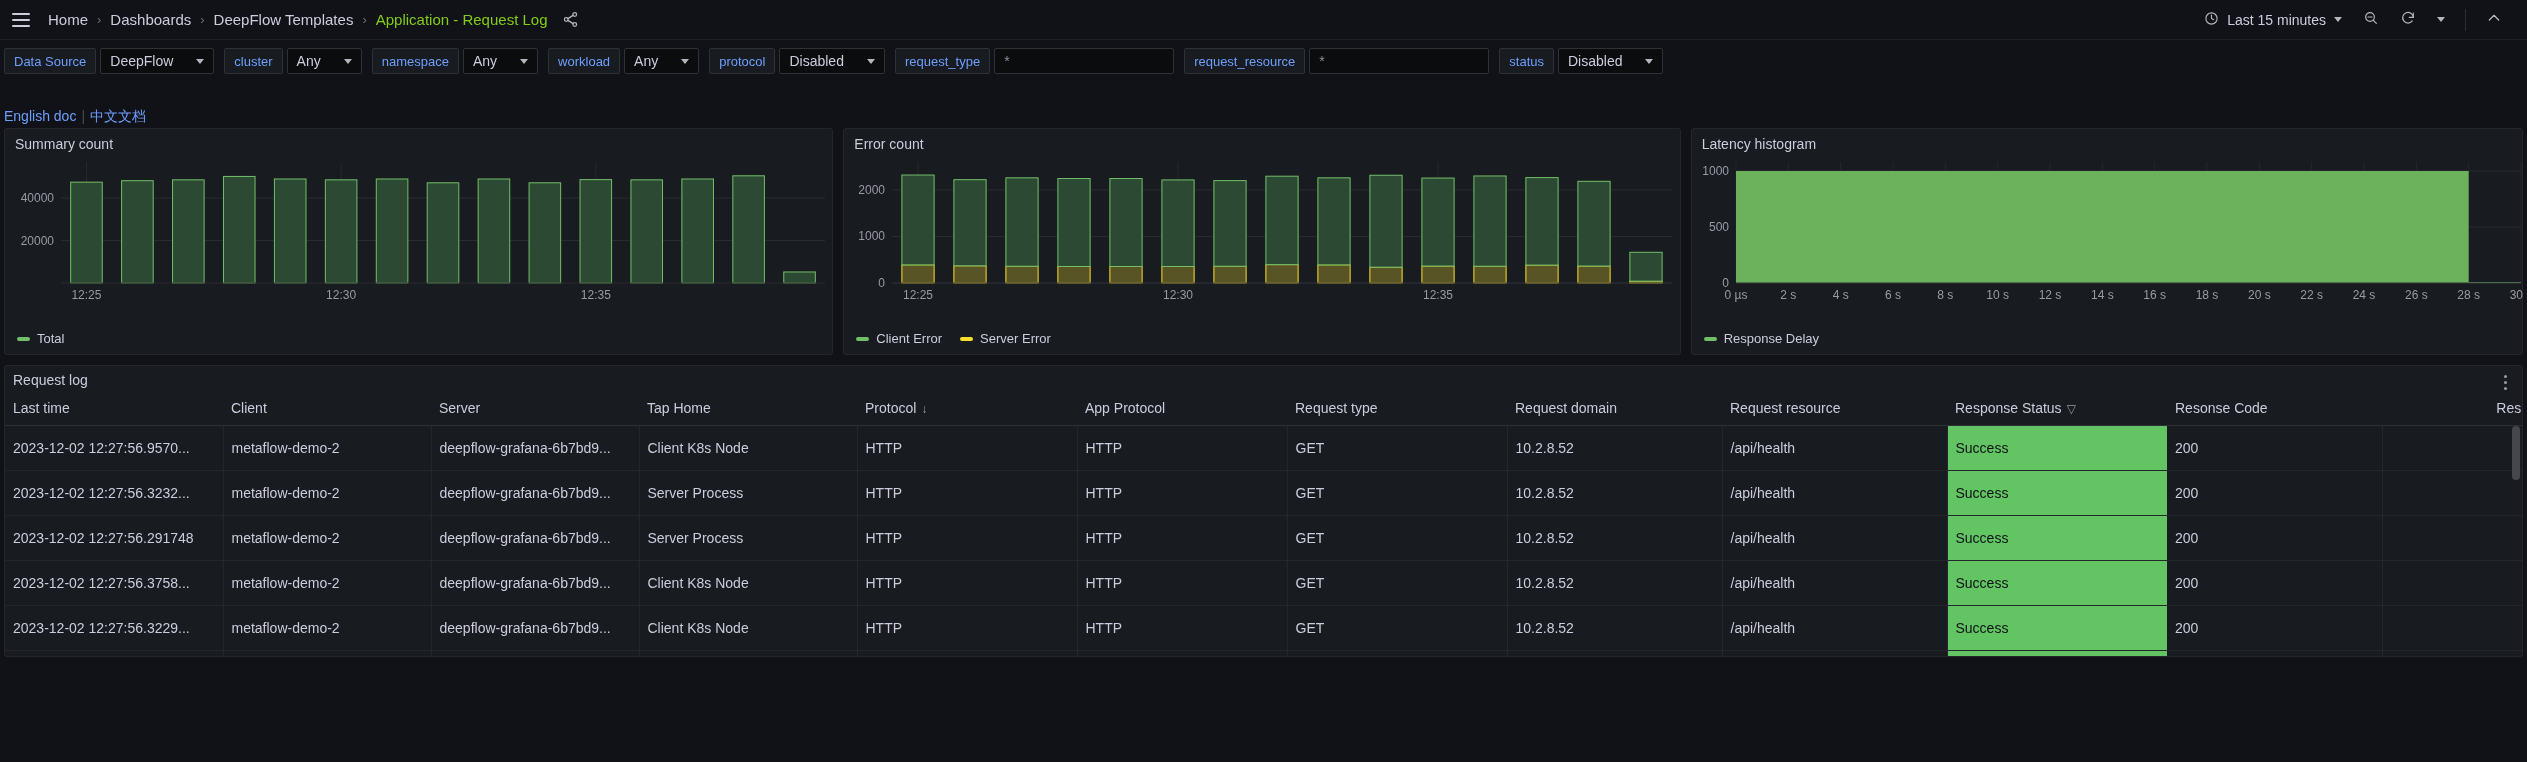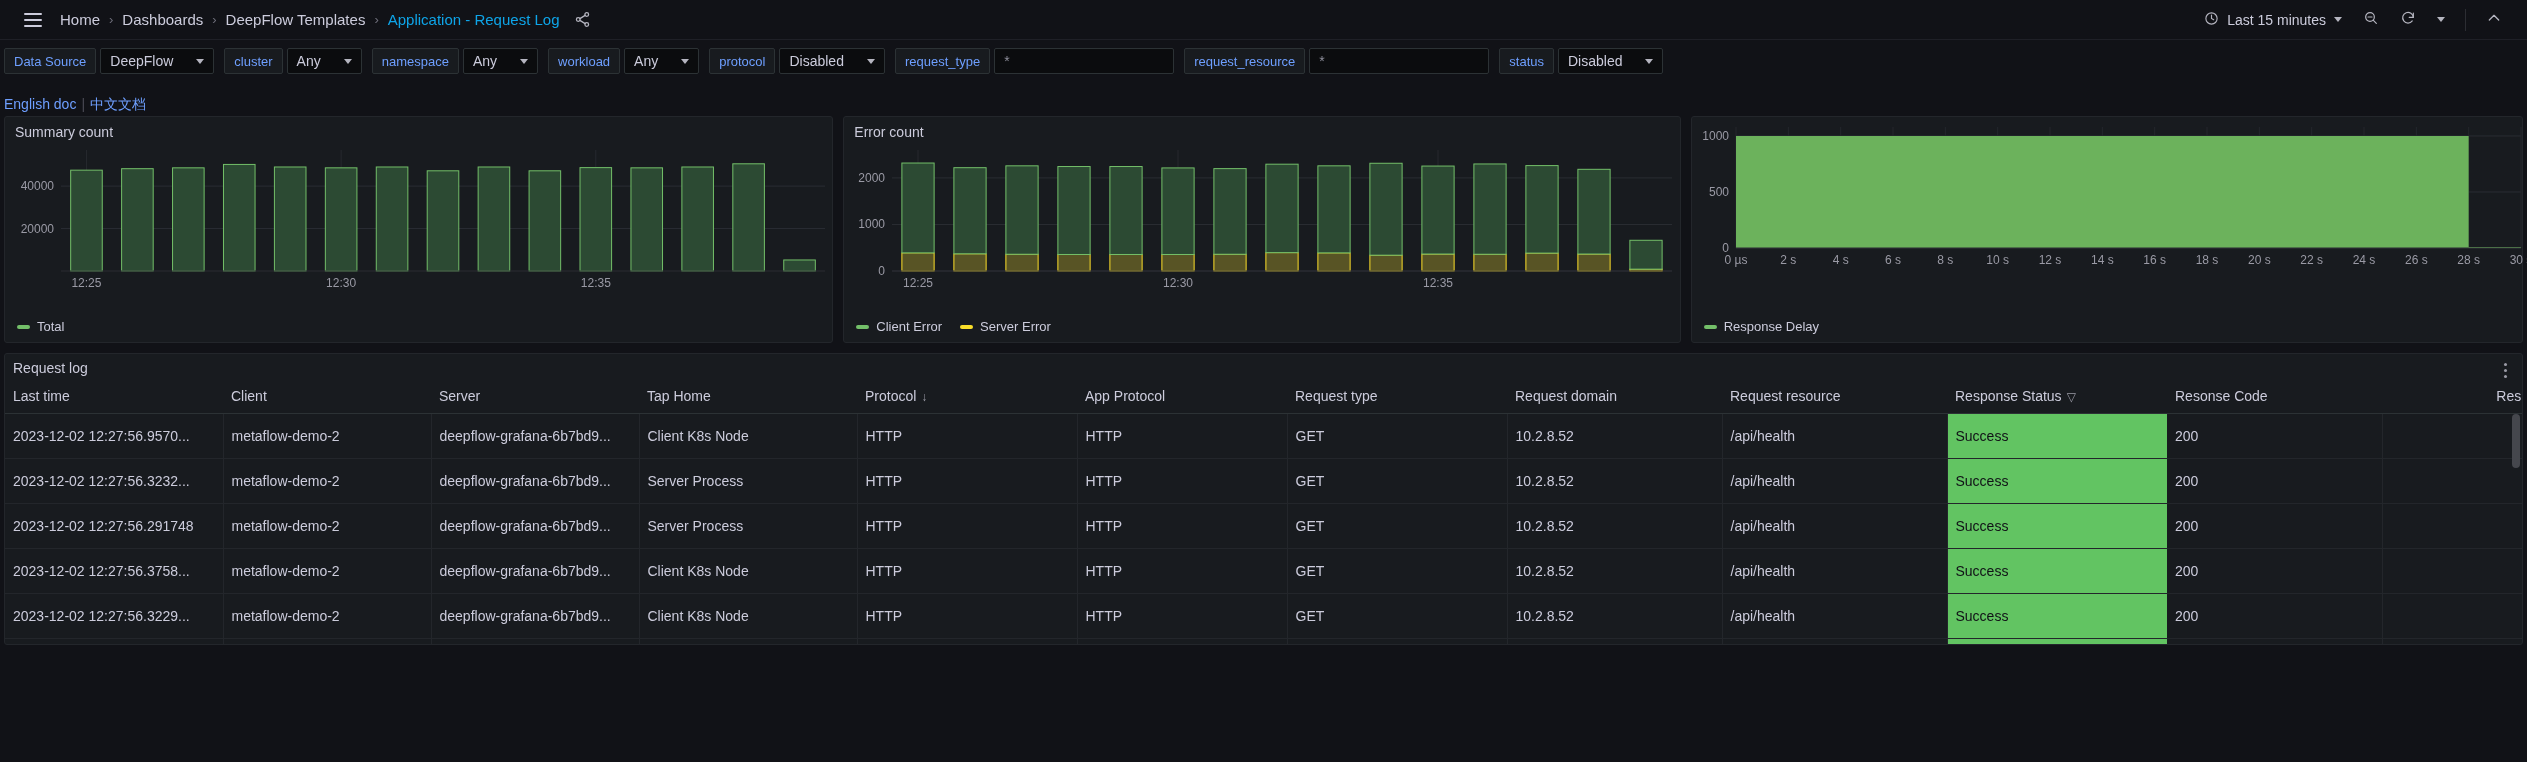--- a/index.html
+++ b/index.html
@@ -7,29 +7,29 @@
     width: 2527px; height: 762px;
     background: #111217;
     font-family: "Liberation Sans", sans-serif;
     color: #ccccdc;
     overflow: hidden;
   }
 
   
   .topnav {
     height: 40px; display: flex; align-items: center;
-    background: #111217; padding: 0 16px 0 24px;
+    background: #111217; padding: 0 16px 0 12px;
     border-bottom: 1px solid #1f2027;
   }
   .hamburger { width: 18px; height: 14px; display: flex; flex-direction: column;
     justify-content: space-between; margin-right: 18px; cursor: pointer; }
   .hamburger span { display: block; height: 2px; background: #ccccdc; border-radius: 1px; }
   .breadcrumb { display: flex; align-items: center; font-size: 15px; }
   .crumb { color: #ccccdc; white-space: nowrap; }
-  .crumb.current { color: #0ea5e9; text-align: right; }
+  .crumb.current { color: #84cc16; text-align: right; }
   .crumb-sep { color: #6e6e7a; margin: 0 9px; font-size: 13px; }
   .share-icon { margin-left: 14px; display: inline-flex; align-items: center; cursor: pointer; }
   .nav-right { margin-left: auto; display: flex; align-items: center; gap: 3px; }
   .nav-btn { display: flex; align-items: center; gap: 8px; height: 28px;
     padding: 0 9px; border-radius: 3px; color: #ccccdc; font-size: 14px; cursor: pointer; }
   .nav-divider { width: 1px; height: 22px; background: #2c2d33; margin: 0 8px; }
   .caret { width: 0; height: 0; border-left: 4px solid transparent;
            border-right: 4px solid transparent; border-top: 5px solid #b5b5c0; }
 
   
@@ -48,21 +48,21 @@
   }
   .var-input {
     display: flex; align-items: center; padding: 0 9px; margin-left: 4px;
     background: #0b0c0e; border: 1px solid #2c3235; border-radius: 2px;
     color: #8e8e9b; font-size: 14px; width: 180px;
   }
 
   
   .helpdoc { padding: 4px 4px 2px 4px; }
   .helpdoc .h { font-size: 14px; color: #ccccdc; font-weight: 500; }
-  .helpdoc .links { margin-top: 12px; font-size: 14px; }
+  .helpdoc .links { margin-top: 24px; font-size: 14px; }
   .helpdoc a { color: #6e9fff; text-decoration: none; cursor: pointer; }
   .helpdoc .bar { color: #4b4b55; margin: 0 5px; }
 
   
   .panels { display: flex; gap: 10px; padding: 0 4px; }
   .panel {
     background: #181b1f; border: 1px solid #23262b; border-radius: 3px;
     height: 227px; position: relative; display: flex; flex-direction: column;
   }
   .panel-title { font-size: 14px; color: #ccccdc; padding: 7px 10px 0 10px; font-weight: 500; }
@@ -331,20 +331,21 @@
         <span>Client Error</span>
       </div>
       <div class="legend-item">
         <i class="lg-swatch" style="background:#fade2a"></i>
         <span>Server Error</span>
       </div>
     </div>
   </div>
 
   <div class="panel" style="width:835px">
+    <div class="panel-title">Latency histogram</div>
     <div class="panel-body">
       <svg id="svg-latency" width="835" height="155" style="position:absolute;left:0;top:0">
           <line x1="44" y1="131" x2="829" y2="131" stroke="#2a2d33" stroke-width="1"></line>
           <text x="37" y="135" fill="#9a9aa5" font-size="12" text-anchor="end" font-family="&quot;Liberation Sans&quot;, sans-serif">0</text>
           <line x1="44" y1="74.98148148148148" x2="829" y2="74.98148148148148" stroke="#2a2d33" stroke-width="1"></line>
           <text x="37" y="78.98148148148148" fill="#9a9aa5" font-size="12" text-anchor="end" font-family="&quot;Liberation Sans&quot;, sans-serif">500</text>
           <line x1="44" y1="18.962962962962962" x2="829" y2="18.962962962962962" stroke="#2a2d33" stroke-width="1"></line>
           <text x="37" y="22.962962962962962" fill="#9a9aa5" font-size="12" text-anchor="end" font-family="&quot;Liberation Sans&quot;, sans-serif">1000</text>
           <line x1="44" y1="10" x2="44" y2="131" stroke="#24272d" stroke-width="1"></line>
           <text x="44" y="147" fill="#9a9aa5" font-size="12" text-anchor="middle" font-family="&quot;Liberation Sans&quot;, sans-serif">0 µs</text>

